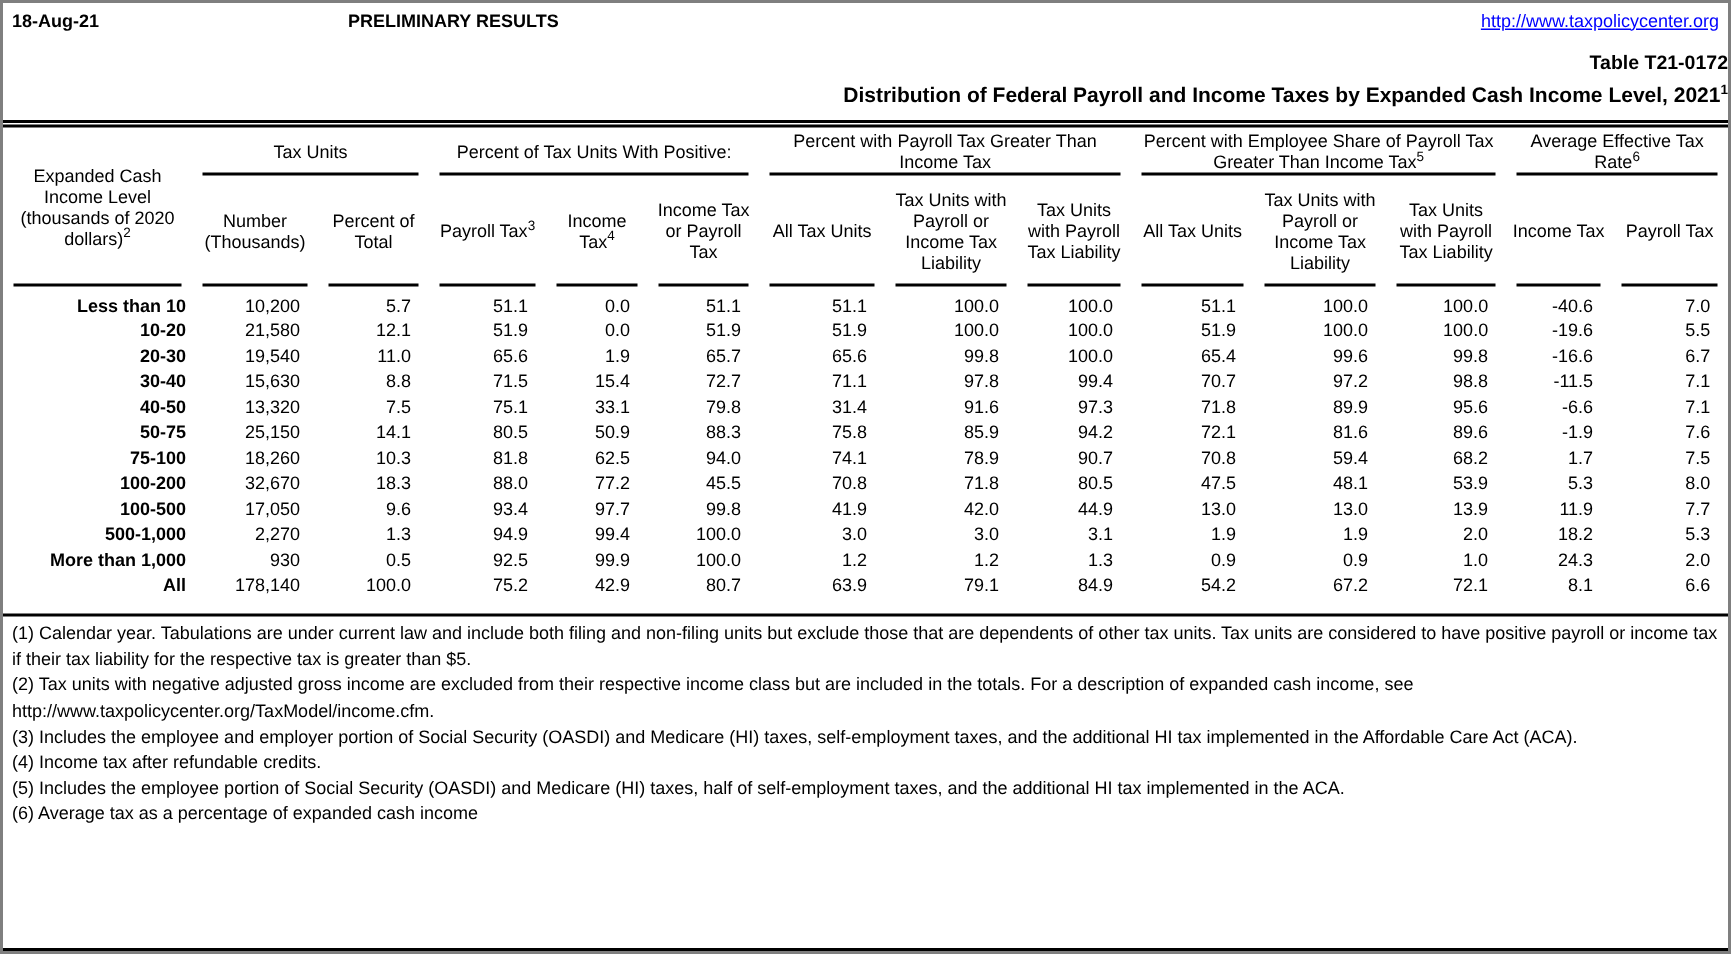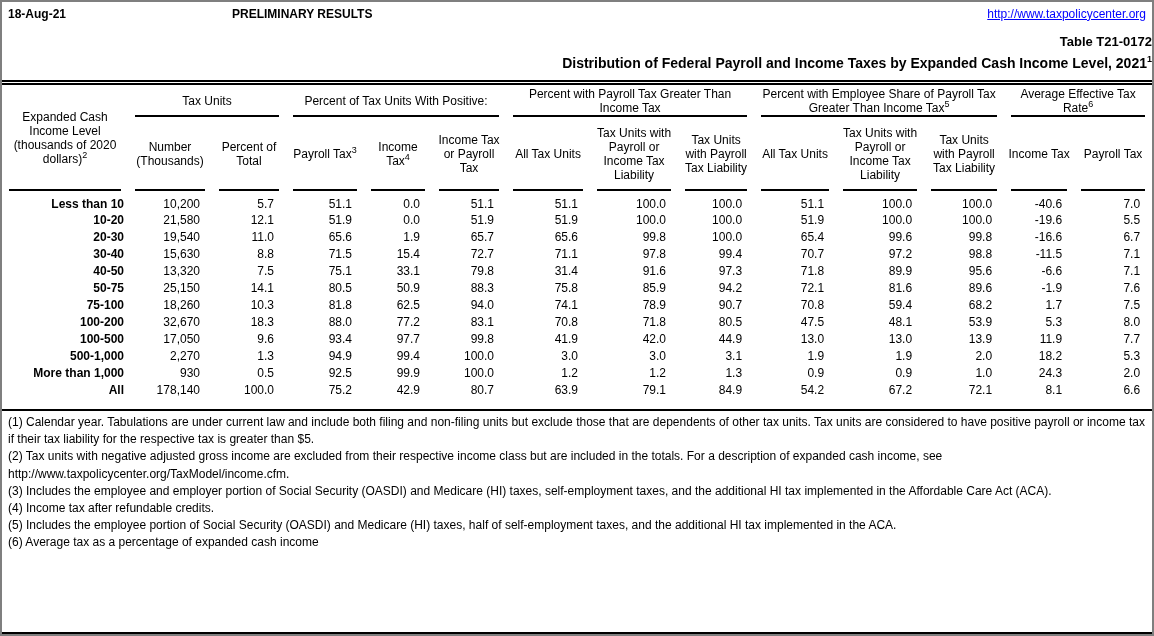--- a/index.html
+++ b/index.html
@@ -284,21 +284,21 @@
           <td>68.2</td>
           <td>1.7</td>
           <td>7.5</td>
         </tr>
         <tr>
           <th class="row-label">100-200</th>
           <td>32,670</td>
           <td>18.3</td>
           <td>88.0</td>
           <td>77.2</td>
-          <td>83.1</td>
+          <td>45.5</td>
           <td>70.8</td>
           <td>71.8</td>
           <td>80.5</td>
           <td>47.5</td>
           <td>48.1</td>
           <td>53.9</td>
           <td>5.3</td>
           <td>8.0</td>
         </tr>
         <tr>

